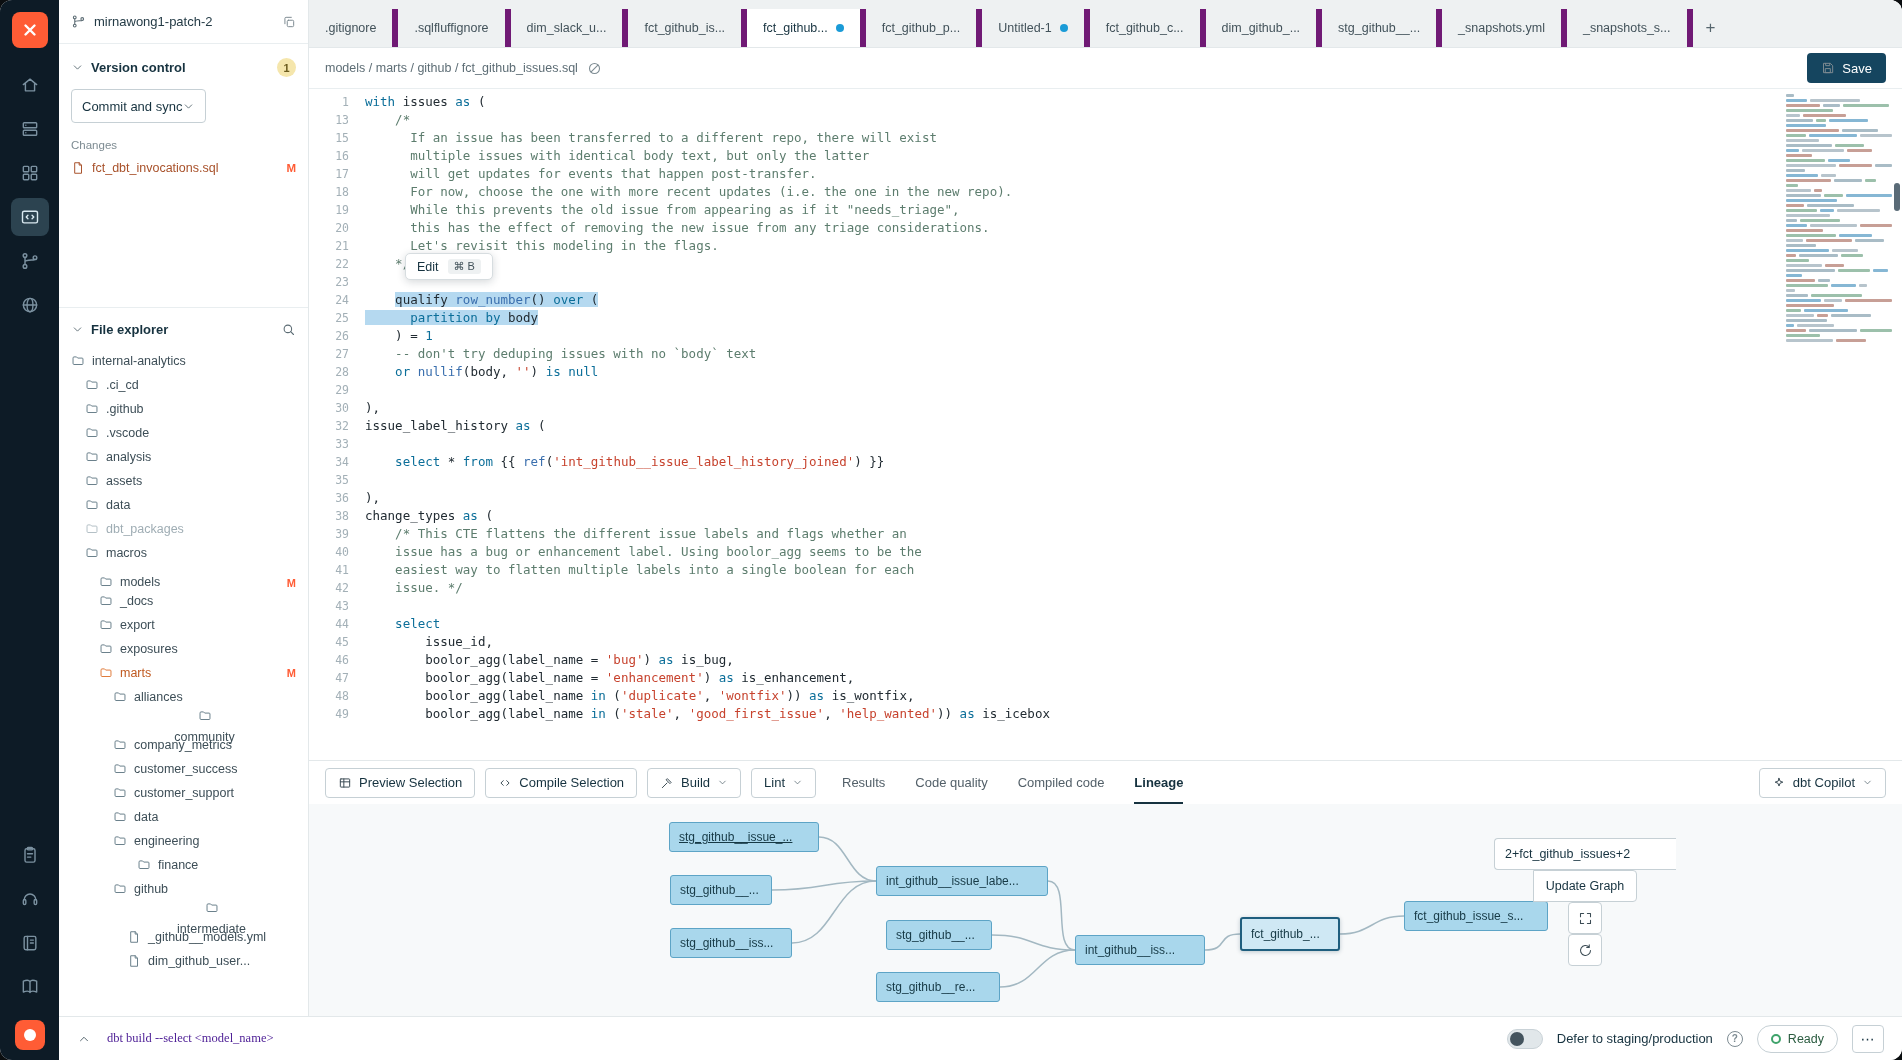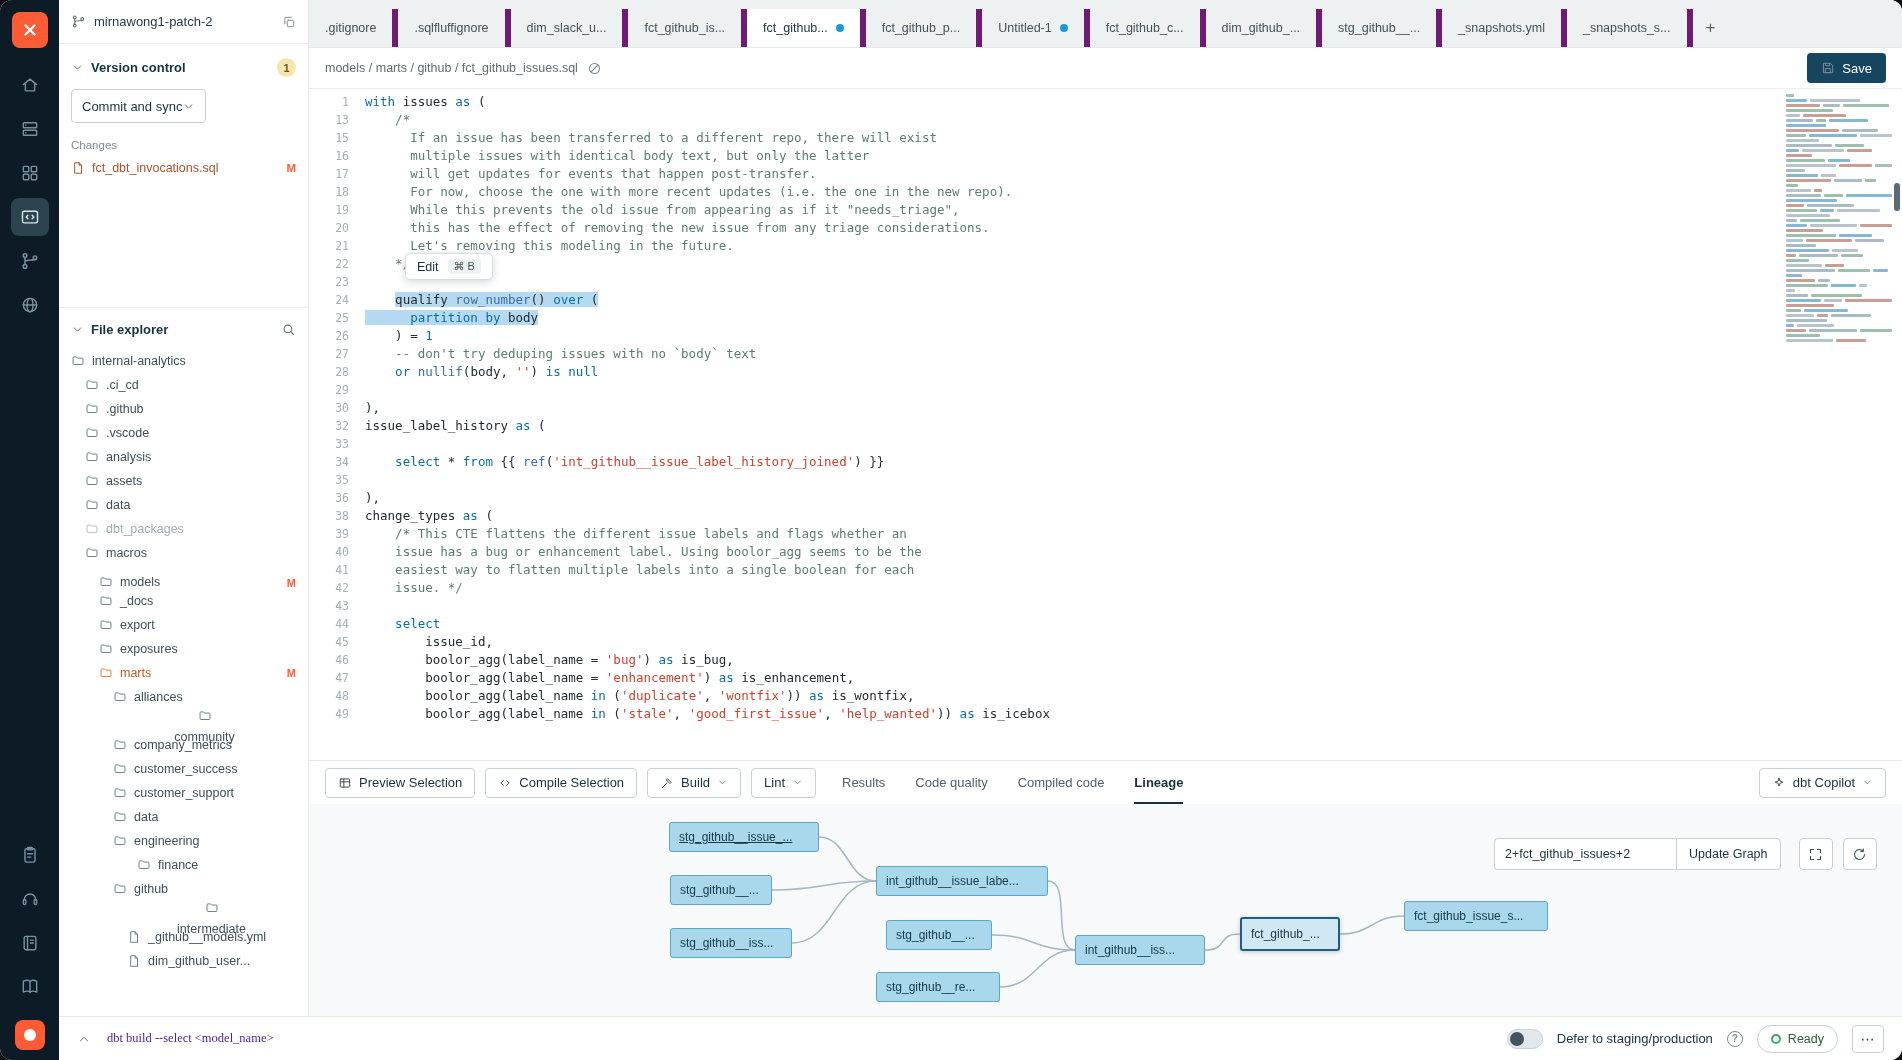--- a/index.html
+++ b/index.html
@@ -84,21 +84,21 @@
   .tb-tab { display:flex; align-items:center; font-size:13px; color:#536069; position:relative; }
   .tb-tab.active { color:#16323f; font-weight:bold; }
   .tb-tab.active::after { content:""; position:absolute; left:0; right:0; bottom:0; height:2px; background:#16323f; }
   .copilot { margin-left:auto; align-self:center; }
 
   .lineage { position:relative; height:212px; background:#f7f9fa; overflow:hidden; }
   .lineage svg.edges { position:absolute; inset:0; }
   .lineage svg.edges path { fill:none; stroke:#a3b8c2; stroke-width:1.5; }
   .node { position:absolute; height:30px; background:#a9d7ec; border:1px solid #5da4c6; border-radius:3px; color:#163945; font-size:12px; display:flex; align-items:center; padding:0 9px; white-space:nowrap; overflow:hidden; }
   .node.selected { height:34px; background:#cfe8f4; border:2px solid #1f5e7e; box-shadow:0 1px 4px rgba(20,60,80,.25); }
-  .ln-controls { position:absolute; left:1185px; top:34px; display:flex; align-items:center; }
+  .ln-controls { position:absolute; left:1185px; top:34px; display:flex; align-items:center;flex-direction:column; }
   .ln-input { width:182px; height:32px; border:1px solid #c6d0d5; border-right:none; border-radius:4px 0 0 4px; padding:0 10px; font-size:12.5px; color:#16323f; background:#fff; outline:none; font-family:"Liberation Sans",sans-serif; }
   .ln-update { height:32px; border:1px solid #c6d0d5; border-radius:0 4px 4px 0; background:#fff; padding:0 12px; font-size:12.5px; color:#16323f; }
   .sq-btn { width:34px; height:32px; border:1px solid #c6d0d5; border-radius:4px; background:#fff; display:flex; align-items:center; justify-content:center; color:#3c4c55; }
   .sq-btn .ic { width:15px; height:15px; }
   .gap18 { width:18px; } .gap10 { width:10px; }
 
   
   .statusbar { position:absolute; left:59px; right:0; top:1016px; height:44px; background:#fff; border-top:1px solid #e3e8ea; display:flex; align-items:center; padding:0 18px; gap:16px; }
   .statusbar .chev-up { width:14px; height:14px; color:#56666e; }
   .cmd { font-family:Liberation Serif, serif; font-size:12.5px; color:#4c1d95; }
@@ -592,21 +592,21 @@
           <div class="cl">
             <span class="ln">19</span>
             <span class="ct"><span class="tk-c">      While this prevents the old issue from appearing as if it "needs_triage",</span></span>
           </div>
           <div class="cl">
             <span class="ln">20</span>
             <span class="ct"><span class="tk-c">      this has the effect of removing the new issue from any triage considerations.</span></span>
           </div>
           <div class="cl">
             <span class="ln">21</span>
-            <span class="ct"><span class="tk-c">      Let's removing this modeling in the future.</span></span>
+            <span class="ct"><span class="tk-c">      Let's revisit this modeling in the flags.</span></span>
           </div>
           <div class="cl">
             <span class="ln">22</span>
             <span class="ct"><span class="tk-c">    */</span></span>
           </div>
           <div class="cl">
             <span class="ln">23</span>
             <span class="ct"></span>
           </div>
           <div class="cl">

